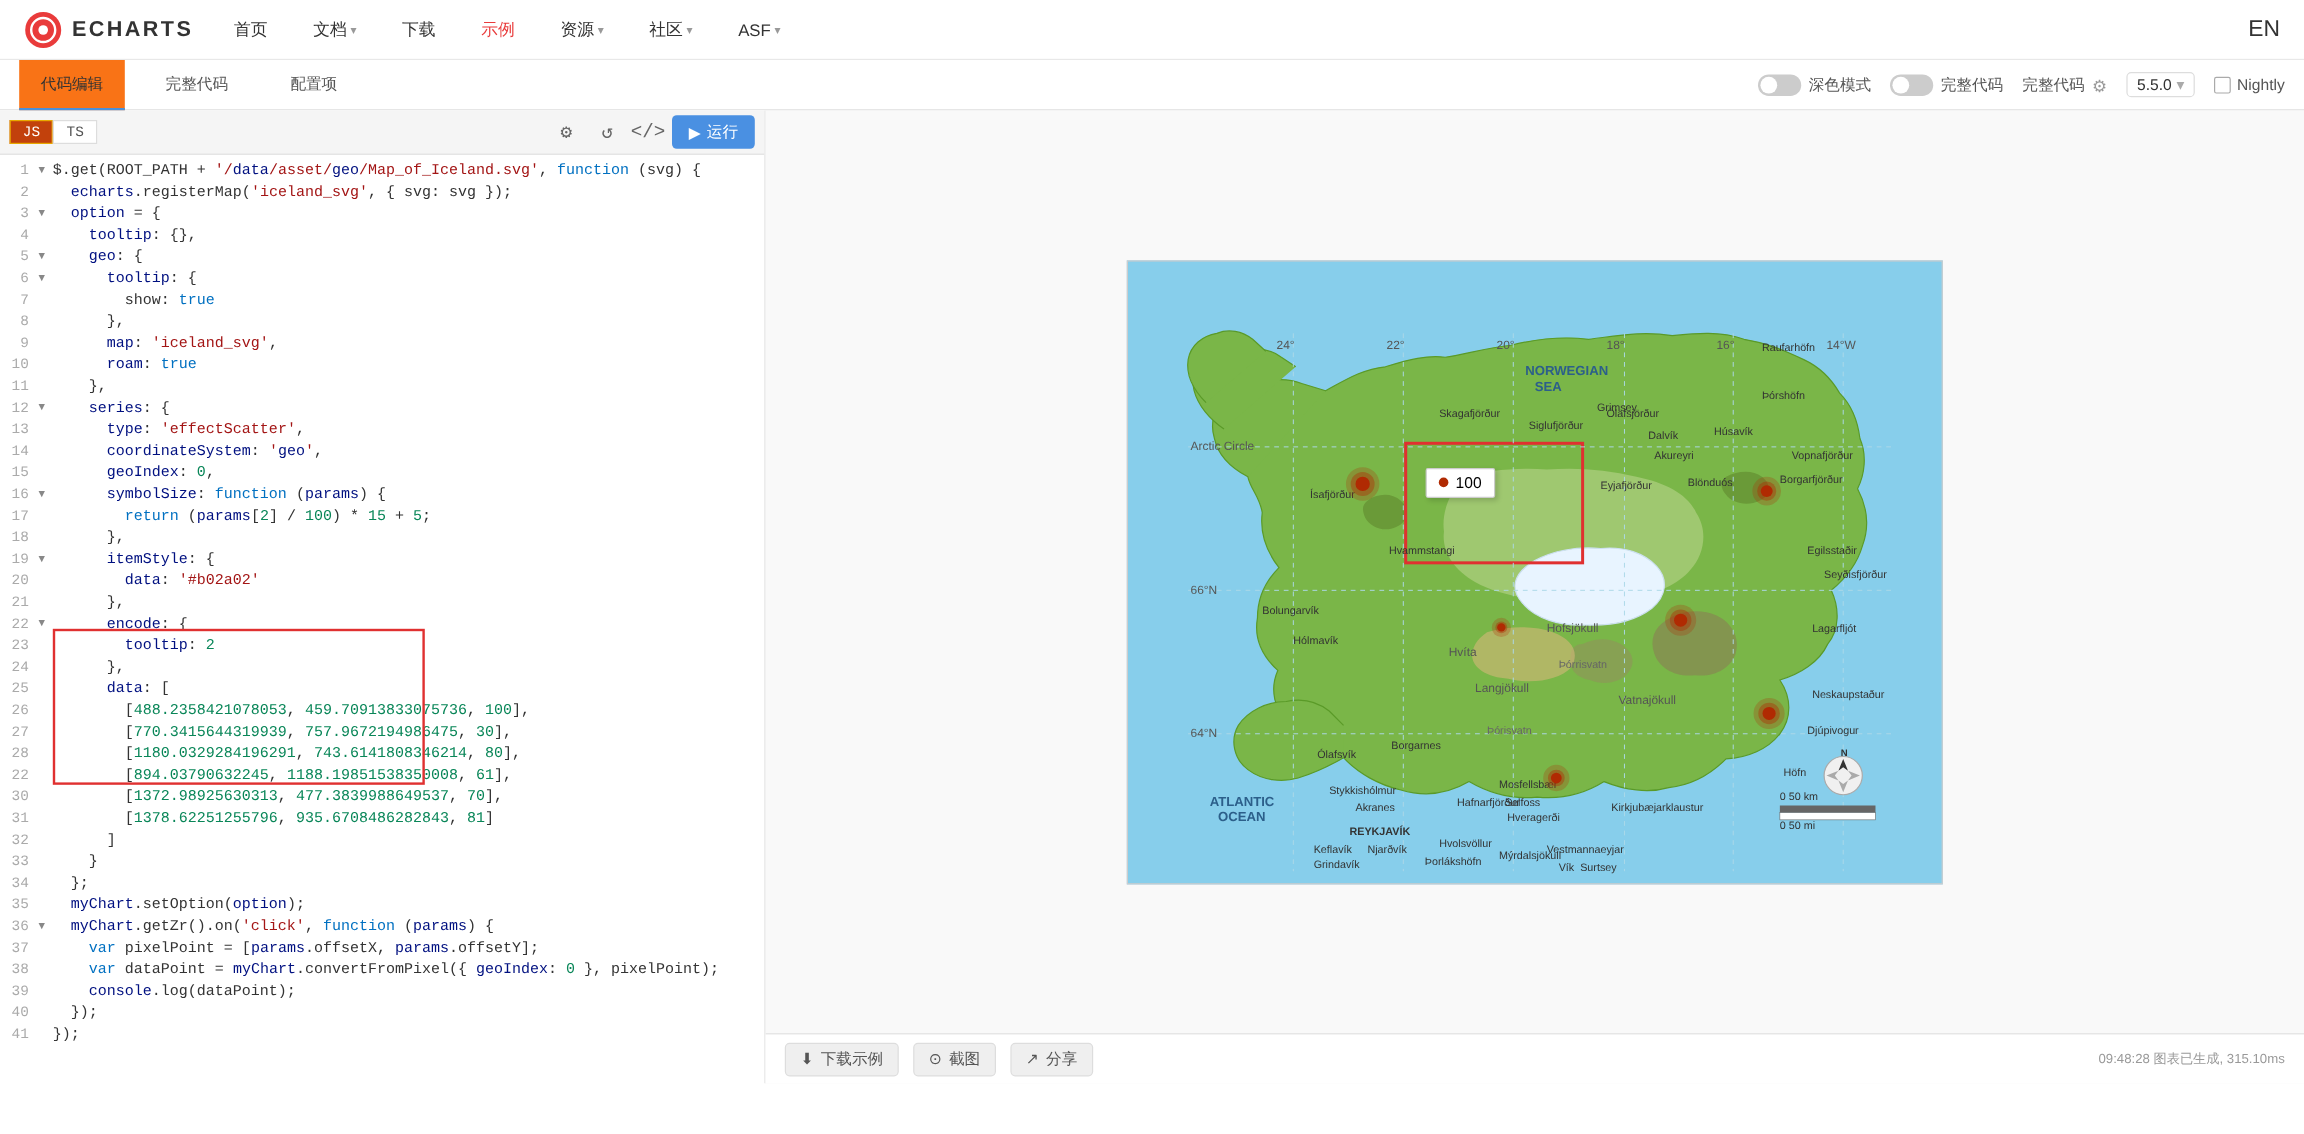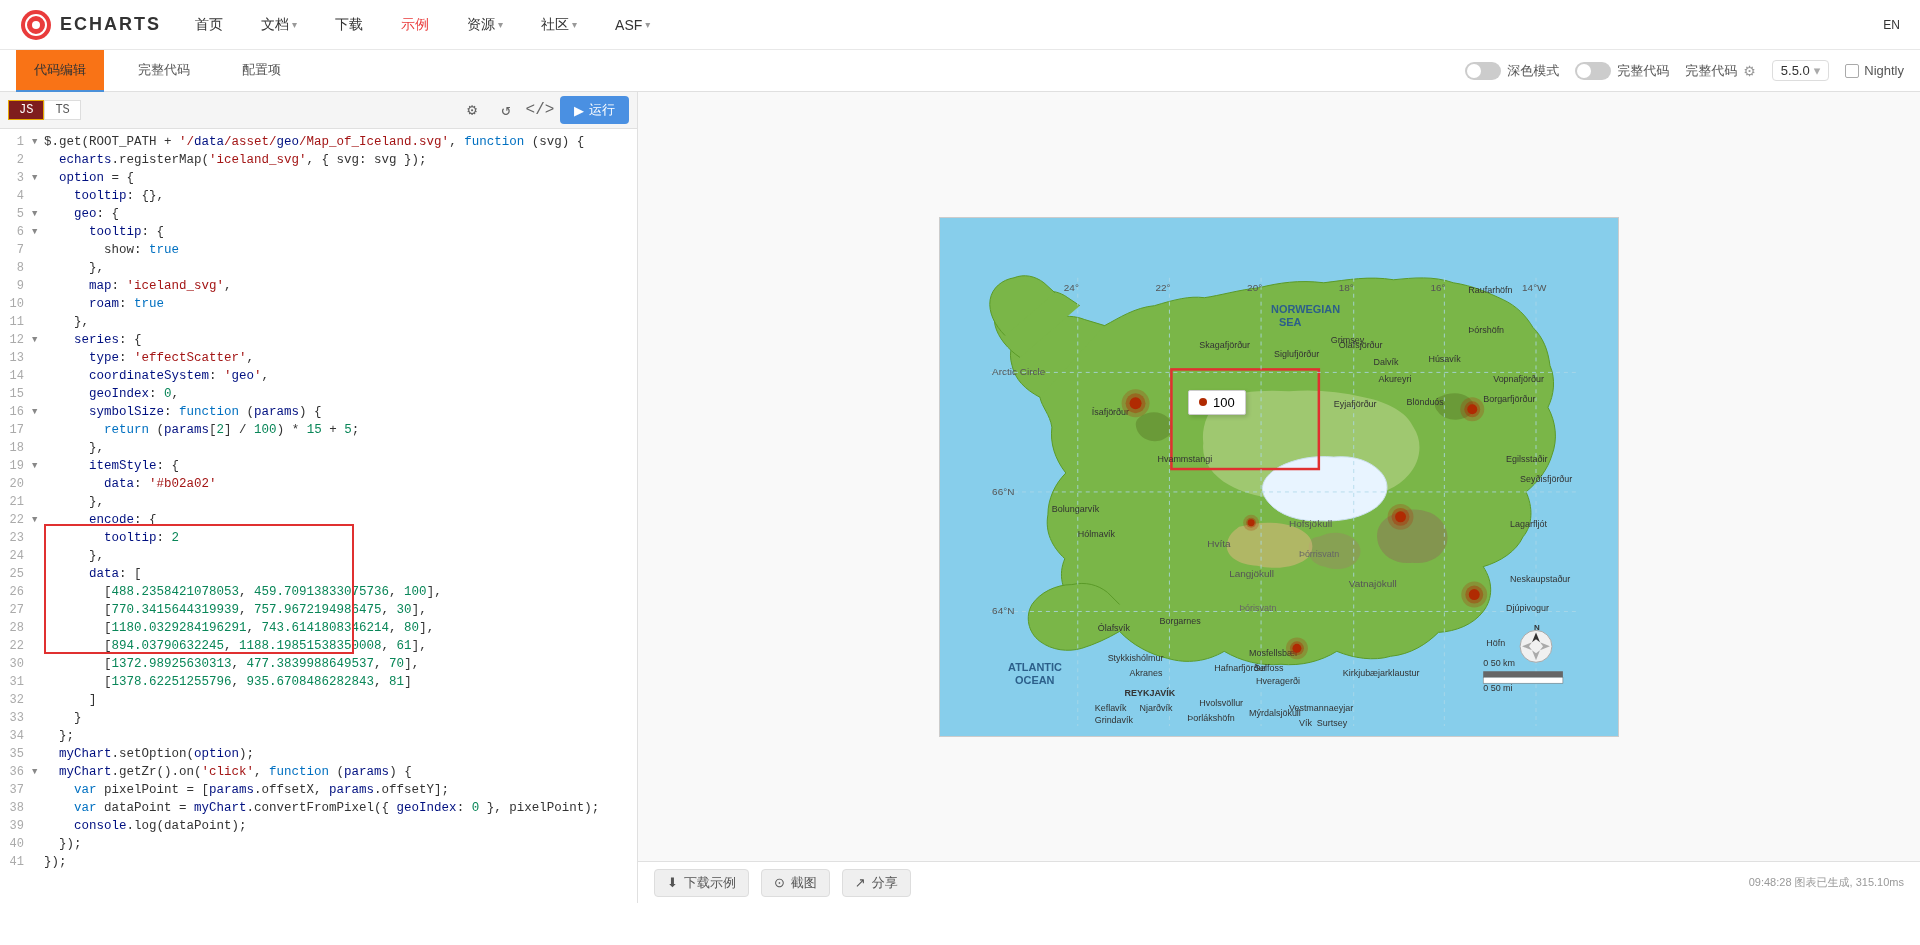--- a/index.html
+++ b/index.html
@@ -41,21 +41,21 @@
       display: flex;
       align-items: center;
       gap: 3px;
     }
     .nav-chevron {
       font-size: 10px;
       color: #999;
     }
     .nav-lang {
       margin-left: auto;
-      font-size: 12px;
+      font-size: 19px;
       color: #333;
       cursor: pointer;
     }
     .toolbar-tab {
       padding: 0 18px;
       height: 42px;
       display: flex;
       align-items: center;
       font-size: 13px;
       color: #555;
@@ -92,21 +92,21 @@
     }
     .lang-tab {
       padding: 2px 10px;
       font-size: 12px;
       cursor: pointer;
       color: #555;
       border: 1px solid #ddd;
       background: #fff;
     }
     .lang-tab.active {
-      background: #7f1d1d;
+      background: #c2410c;
       color: #fff;
       border-color: #e8a800;
     }
 
     
     .code-editor {
       width: 638px;
       min-width: 638px;
       background: #fff;
       border-right: 1px solid #e0e0e0;
@@ -210,21 +210,21 @@
       display: flex;
       align-items: center;
       height: 42px;
       background: #fff;
       border-bottom: 1px solid #e0e0e0;
       padding: 0 16px;
       gap: 16px;
     }
     .toggle-item {
       display: flex;
-      align-items: center;
+      align-items: flex-end;
       gap: 6px;
       font-size: 13px;
       color: #555;
     }
     .toggle-switch {
       width: 36px;
       height: 18px;
       background: #ccc;
       border-radius: 9px;
       position: relative;

